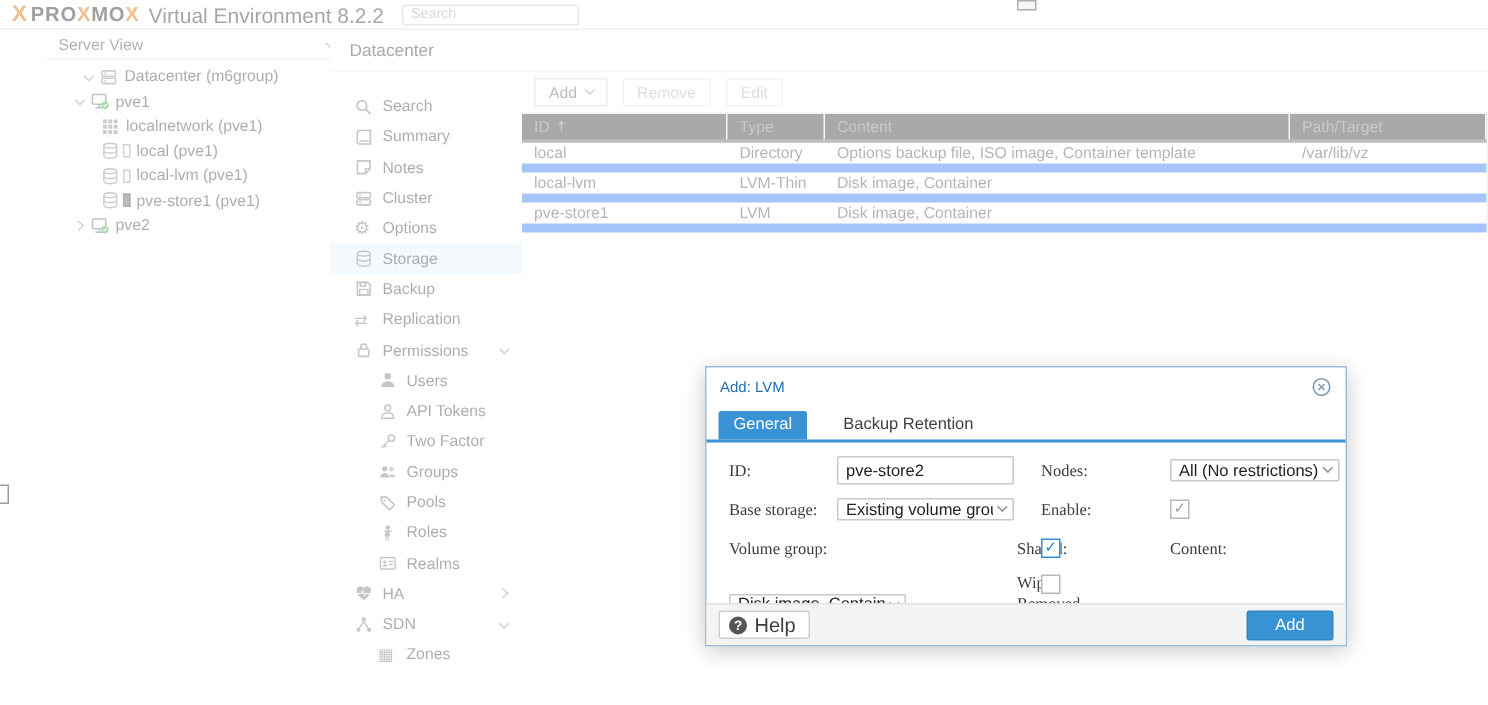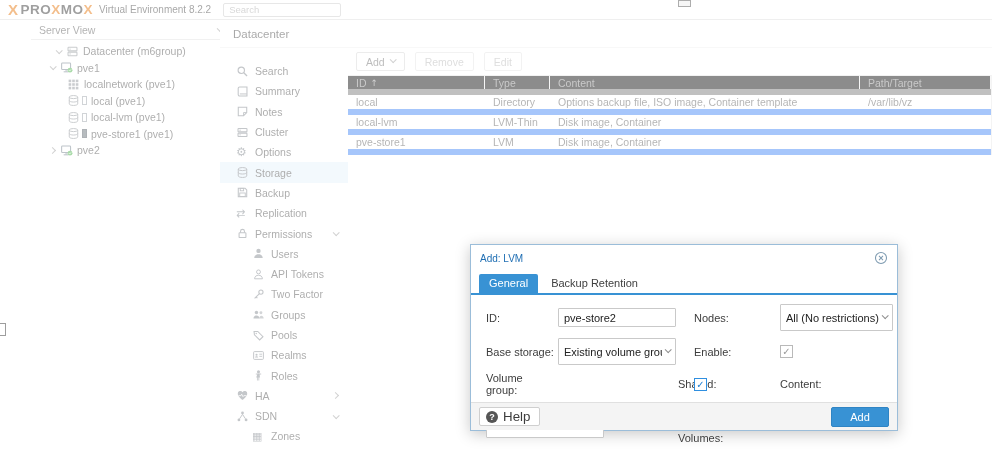--- a/index.html
+++ b/index.html
@@ -6,21 +6,21 @@
   html,body { width:992px; height:470px; overflow:hidden; }
   body { font-family:"Liberation Sans", sans-serif; font-size:10.5px; color:#454545; background:#fff; position:relative; }
   .glyph { font-family:"DejaVu Sans", sans-serif; }
 
   
   .topbar { position:absolute; left:0; top:0; width:992px; height:20px; background:#fff; border-bottom:1px solid #dcdcdc; display:flex; align-items:center; }
   .logo { display:flex; align-items:center; margin-left:8px; font-weight:bold; font-size:13.5px; letter-spacing:.5px; }
   .logo .mark { color:#e57000; font-size:15px; margin-right:2px; }
   .logo .dark { color:#2b2b2b; }
   .logo .orx  { color:#e57000; }
-  .ver { margin-left:6px; font-size:10px; color:#3a3a3a; }
+  .ver { margin-left:6px; font-size:14px; color:#3a3a3a; }
   .tb-search { margin-left:12px; width:118px; height:14px; border:1px solid #c9c9c9; border-radius:2px; font-size:9.5px; padding:0 5px; color:#555; font-family:"Liberation Sans", sans-serif; }
   .tb-search::placeholder { color:#a8a8a8; }
 
   
   .leftpanel { position:absolute; left:0; top:20px; width:220px; height:450px; background:#fff; border-right:1px solid #d7d7d7;margin-left:31px; }
   .left-head { height:20px; display:flex; align-items:center; border-bottom:1px solid #e0e0e0; padding:0 4px 0 8px; }
   .left-head .vs-label { flex:0 0 auto; color:#555; }
   .left-head .spacer { flex:1; }
   .gear-btn { width:18px; height:16px; background:#ececec; border-radius:2px; display:flex; align-items:center; justify-content:center; color:#8c8c8c; font-size:11px; margin-left:6px; }
   .chev { display:inline-block; width:5px; height:5px; border-right:1.2px solid #9a9a9a; border-bottom:1.2px solid #9a9a9a; }
@@ -44,40 +44,40 @@
   .mitem .mchev { position:absolute; right:10px; }
 
   
   .content { position:absolute; left:348px; top:48px; width:644px; height:422px; background:#fff; }
   .toolbar { height:27px; display:flex; align-items:center; padding-left:8px; gap:10px; }
   .tbtn { height:19px; border:1px solid #d4d4d4; border-radius:2px; background:#fff; color:#6b6b6b; font-size:10.5px; padding:0 9px; display:flex; align-items:center; gap:5px; }
   .tbtn.disabled { color:#b5b5b5; border-color:#e3e3e3; }
   .grid { border-top:1px solid #e2e2e2; border-right:1px solid #e6e6e6; }
   .grow { display:grid; grid-template-columns:137px 65px 310px 1fr; align-items:center; height:20px; border-bottom:6px solid #3b82f6; }
   .grow > span { padding-left:8px; overflow:hidden; white-space:nowrap; }
-  .ghead { height:19px; border-bottom:6px solid #737373; background:#000000; color:#8a8a8a; }
+  .ghead { height:19px; border-bottom:2px solid #737373; background:#404040; color:#8a8a8a; }
   .ghead > span { border-right:1px solid #eee; height:100%; display:flex; align-items:center; }
   .gcell { color:#5a5a5a; }
   .sort-arrow { color:#9a9a9a; margin-left:4px; font-size:9px; }
 
   
   .mask { position:absolute; inset:0; background:rgba(255,255,255,.55); z-index:40; }
 
   
   .dialog { position:absolute; left:470px; top:244px; width:428px; height:187px; background:#fff; border:1px solid #9bbdd9; box-shadow:0 3px 14px rgba(0,0,0,.22); z-index:50; font-size:11px; }
   .dlg-head { height:26px; display:flex; align-items:center; padding:0 9px; }
   .dlg-title { color:#1f6eb3; font-size:10px; flex:1; }
   .close-ic { width:14px; height:14px; color:#7d9ab0; }
-  .dlg-tabs { height:24px; display:flex; align-items:flex-end; padding-left:8px; border-bottom:2px solid #3892d4; gap:3px; }
+  .dlg-tabs { height:24px; display:flex; align-items:flex-end; padding-left:8px; border-bottom:2px solid #3892d4; gap:14px; }
   .tab { padding:3px 10px 4px; color:#404040; }
   .tab.sel { background:#3892d4; color:#fff; border-radius:2px 2px 0 0; }
   .dlg-body { padding:9px 14px 0 15px; display:grid; grid-template-columns:72px 120px 16px 86px 1fr; grid-auto-rows:minmax(19px,auto); row-gap:7px; align-items:center; color:#3d3d3d; }
-  .fld-label { padding-right:4px; }
+  .fld-label { padding-right:4px;font-family:Liberation Serif, serif; }
   .txt-input { width:118px; height:19px; border:1px solid #c9c9c9; border-radius:1px; font-size:11px; padding:0 5px; color:#222; font-family:"Liberation Sans", sans-serif; }
-  .combo { height:27px; border:1px solid #c9c9c9; border-radius:1px; display:flex; align-items:center; padding:0 5px; color:#222; background:#fff; }
+  .combo { height:15px; border:1px solid #c9c9c9; border-radius:1px; display:flex; align-items:center; padding:0 5px; color:#222; background:#fff; }
   .combo .cval { flex:1; white-space:nowrap; overflow:hidden; }
   .combo .chev { border-color:#8f8f8f; margin-left:3px; margin-top:-2px; }
   .combo.w118 { width:118px; } .combo.w113 { width:113px; }
   .cb { width:13px; height:13px; border:1px solid #b9b9b9; background:#fff; display:flex; align-items:center; justify-content:center; }
   .cb.checked-gray::after { content:"✓"; font-family:"DejaVu Sans", sans-serif; color:#9a9a9a; font-size:10px; font-weight:bold; }
   .cb.checked-blue { border-color:#2f8fe0; }
   .cb.checked-blue::after { content:"✓"; font-family:"DejaVu Sans", sans-serif; color:#1e7fd4; font-size:10px; font-weight:bold; }
   .wrap-label { line-height:1.25; align-self:start; padding-top:1px; }
   .dlg-foot { position:absolute; left:0; bottom:0; width:100%; height:28px; background:#f4f4f4; border-top:1px solid #e0e0e0; display:flex; align-items:center; padding:0 8px; }
   .help-btn { height:19px; background:#fff; border:1px solid #cfcfcf; border-radius:2px; display:flex; align-items:center; padding:0 9px 0 6px; gap:5px; color:#3d3d3d; }
@@ -297,35 +297,35 @@
   </div>
   <div class="mitem sub">
     <svg class="ic" viewBox="0 0 16 16">
         <path d="M2.5 3h4.6l6.4 6.4-4.1 4.1L3 7.1z" fill="none" stroke="currentColor" stroke-width="1.3"></path>
         <circle cx="5.2" cy="5.6" r="0.9" fill="currentColor"></circle>
       </svg>
     <span>Pools</span>
   </div>
   <div class="mitem sub">
     <svg class="ic" viewBox="0 0 16 16">
+        <circle cx="8" cy="3.3" r="1.9" fill="currentColor"></circle>
+        <path d="M6.7 5.8h2.6l.5 4.7h-.9V14h-1v-3.5h-.8V14h-1v-3.5h-.9z" fill="currentColor"></path>
+        <path d="M4.7 6.2h6.6" stroke="currentColor" stroke-width="1.1"></path>
+      </svg>
+    <span>Roles</span>
+  </div>
+  <div class="mitem sub">
+    <svg class="ic" viewBox="0 0 16 16">
         <rect x="2" y="3.2" width="12" height="9.6" rx="1" fill="none" stroke="currentColor" stroke-width="1.2"></rect>
         <circle cx="5.6" cy="7" r="1.3" fill="currentColor"></circle>
         <path d="M3.8 10.6c0-1.2.8-1.8 1.8-1.8s1.8.6 1.8 1.8z" fill="currentColor"></path>
         <line x1="9" y1="6.4" x2="12.4" y2="6.4" stroke="currentColor" stroke-width="1.1"></line>
         <line x1="9" y1="9" x2="12.4" y2="9" stroke="currentColor" stroke-width="1.1"></line>
       </svg>
     <span>Realms</span>
-  </div>
-  <div class="mitem sub">
-    <svg class="ic" viewBox="0 0 16 16">
-        <circle cx="8" cy="3.3" r="1.9" fill="currentColor"></circle>
-        <path d="M6.7 5.8h2.6l.5 4.7h-.9V14h-1v-3.5h-.8V14h-1v-3.5h-.9z" fill="currentColor"></path>
-        <path d="M4.7 6.2h6.6" stroke="currentColor" stroke-width="1.1"></path>
-      </svg>
-    <span>Roles</span>
   </div>
   <div class="mitem">
     <svg class="ic" viewBox="0 0 16 16">
         <path d="M8 13.6S2.2 9.7 2.2 5.9A3.1 3.1 0 018 4a3.1 3.1 0 015.8 1.9c0 3.8-5.8 7.7-5.8 7.7z" fill="currentColor"></path>
         <path d="M3 8.2h3l1-1.8 1.6 3 1-1.2h3.4" fill="none" stroke="#fff" stroke-width="1"></path>
       </svg>
     <span>HA</span>
     <span class="mchev chev right"></span>
   </div>
   <div class="mitem">

